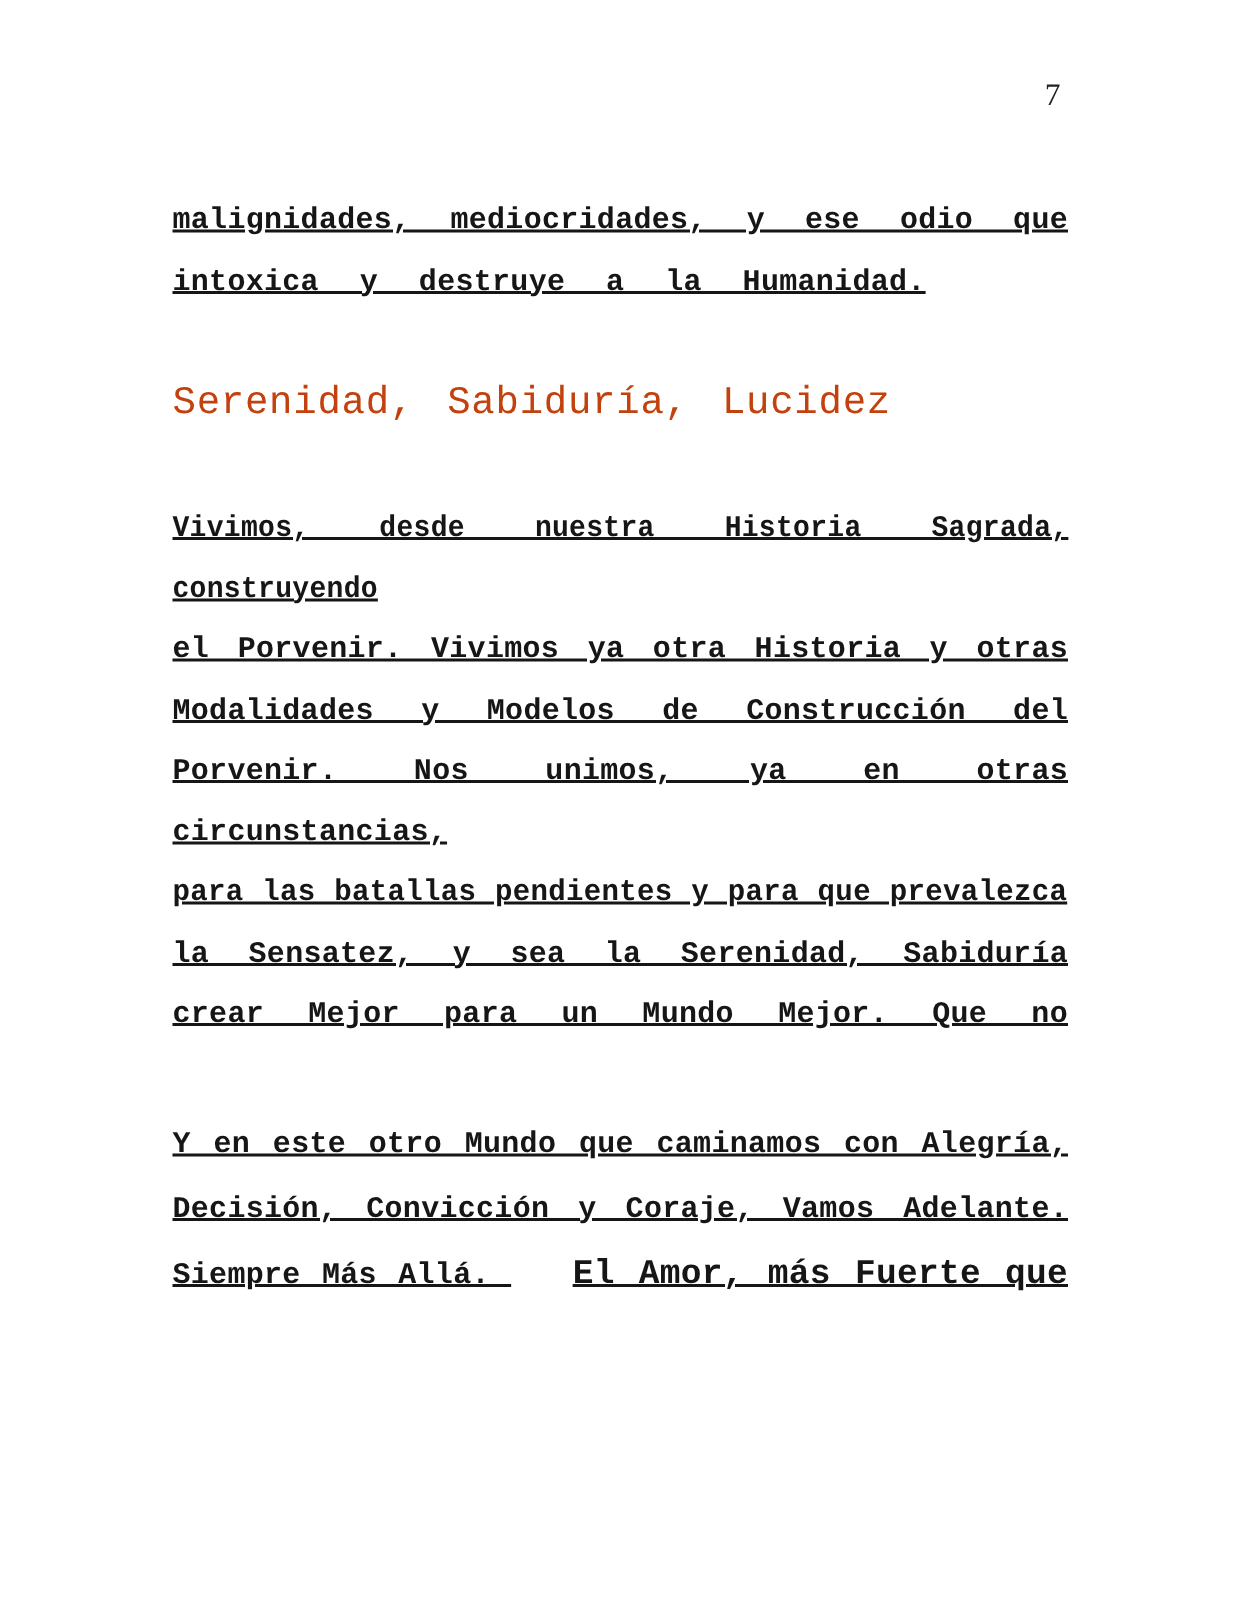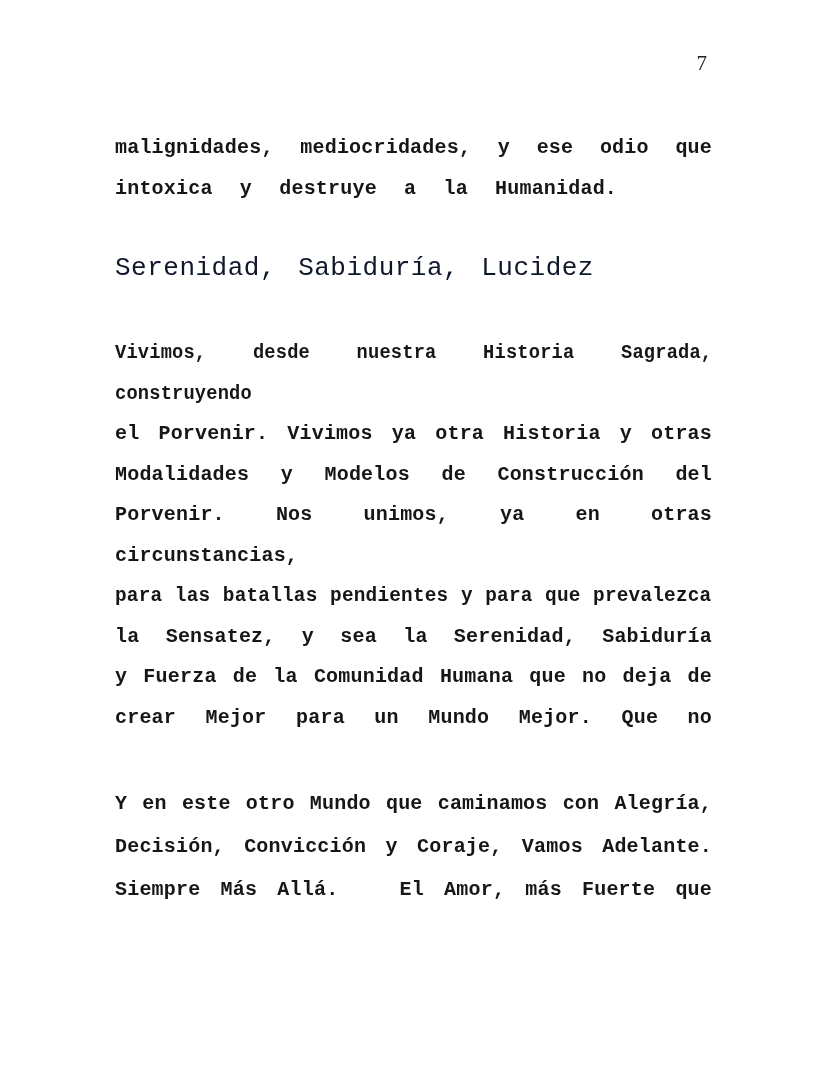--- a/index.html
+++ b/index.html
@@ -22,21 +22,21 @@
   .page-number {
     margin-top: 50px;
     line-height: 26px;
     font-family: "Liberation Serif", "DejaVu Serif", serif;
     font-size: 21px;
     font-weight: 400;
     text-align: right;
     padding-right: 5px;
     color: #222222;
   }
-  .para { margin: 0; }
+  .para { margin: 0; text-decoration: underline; }
   .p1 { margin-top: 52px; }
   .p2 { margin-top: 48px; }
   .p3 { margin-top: 44px; }
 
   .line {
     font-size: 20px;
     font-weight: 700;
     line-height: 40.5px;
     white-space: normal;
     letter-spacing: 0.2px;
@@ -67,24 +67,24 @@
     transform-origin: 0 50%;
   }
 
   .heading {
     margin-top: 42px;
     font-size: 26px;
     font-weight: 400;
     line-height: 34px;
     letter-spacing: 0.5px;
     word-spacing: 6px;
-    color: #0f172a;
+    color: #c2410c;
   }
 
-  .large-seg { font-size: 20px; margin-left: 41px; }
+  .large-seg { font-size: 23px; margin-left: 41px; }
 </style>
 </head>
 <body>
 
 <div class="page">
 
   <div class="page-number">7</div>
 
   <div class="para p1">
     <div class="line just">malignidades, mediocridades, y ese odio que</div>
@@ -93,21 +93,20 @@
 
   <div class="heading">Serenidad, Sabiduría, Lucidez</div>
 
   <div class="para p2">
     <div class="line just squeeze">Vivimos, desde nuestra Historia Sagrada, construyendo</div>
     <div class="line just">el Porvenir. Vivimos ya otra Historia y otras</div>
     <div class="line just">Modalidades y Modelos de Construcción del</div>
     <div class="line just">Porvenir. Nos unimos, ya en otras circunstancias,</div>
     <div class="line just squeeze-sm">para las batallas pendientes y para que prevalezca</div>
     <div class="line just">la Sensatez, y sea la Serenidad, Sabiduría</div>
-    <div class="line just">y Fuerza de la Comunidad Humana que no deja de</div>
     <div class="line just">crear Mejor para un Mundo Mejor. Que no</div>
   </div>
 
   <div class="para p3">
     <div class="line just">Y en este otro Mundo que caminamos con Alegría,</div>
     <div class="line just">Decisión, Convicción y Coraje, Vamos Adelante.</div>
     <div class="line just">
       <span>Siempre Más Allá. </span>
       <span class="large-seg">El Amor, más Fuerte que</span>
     </div>

